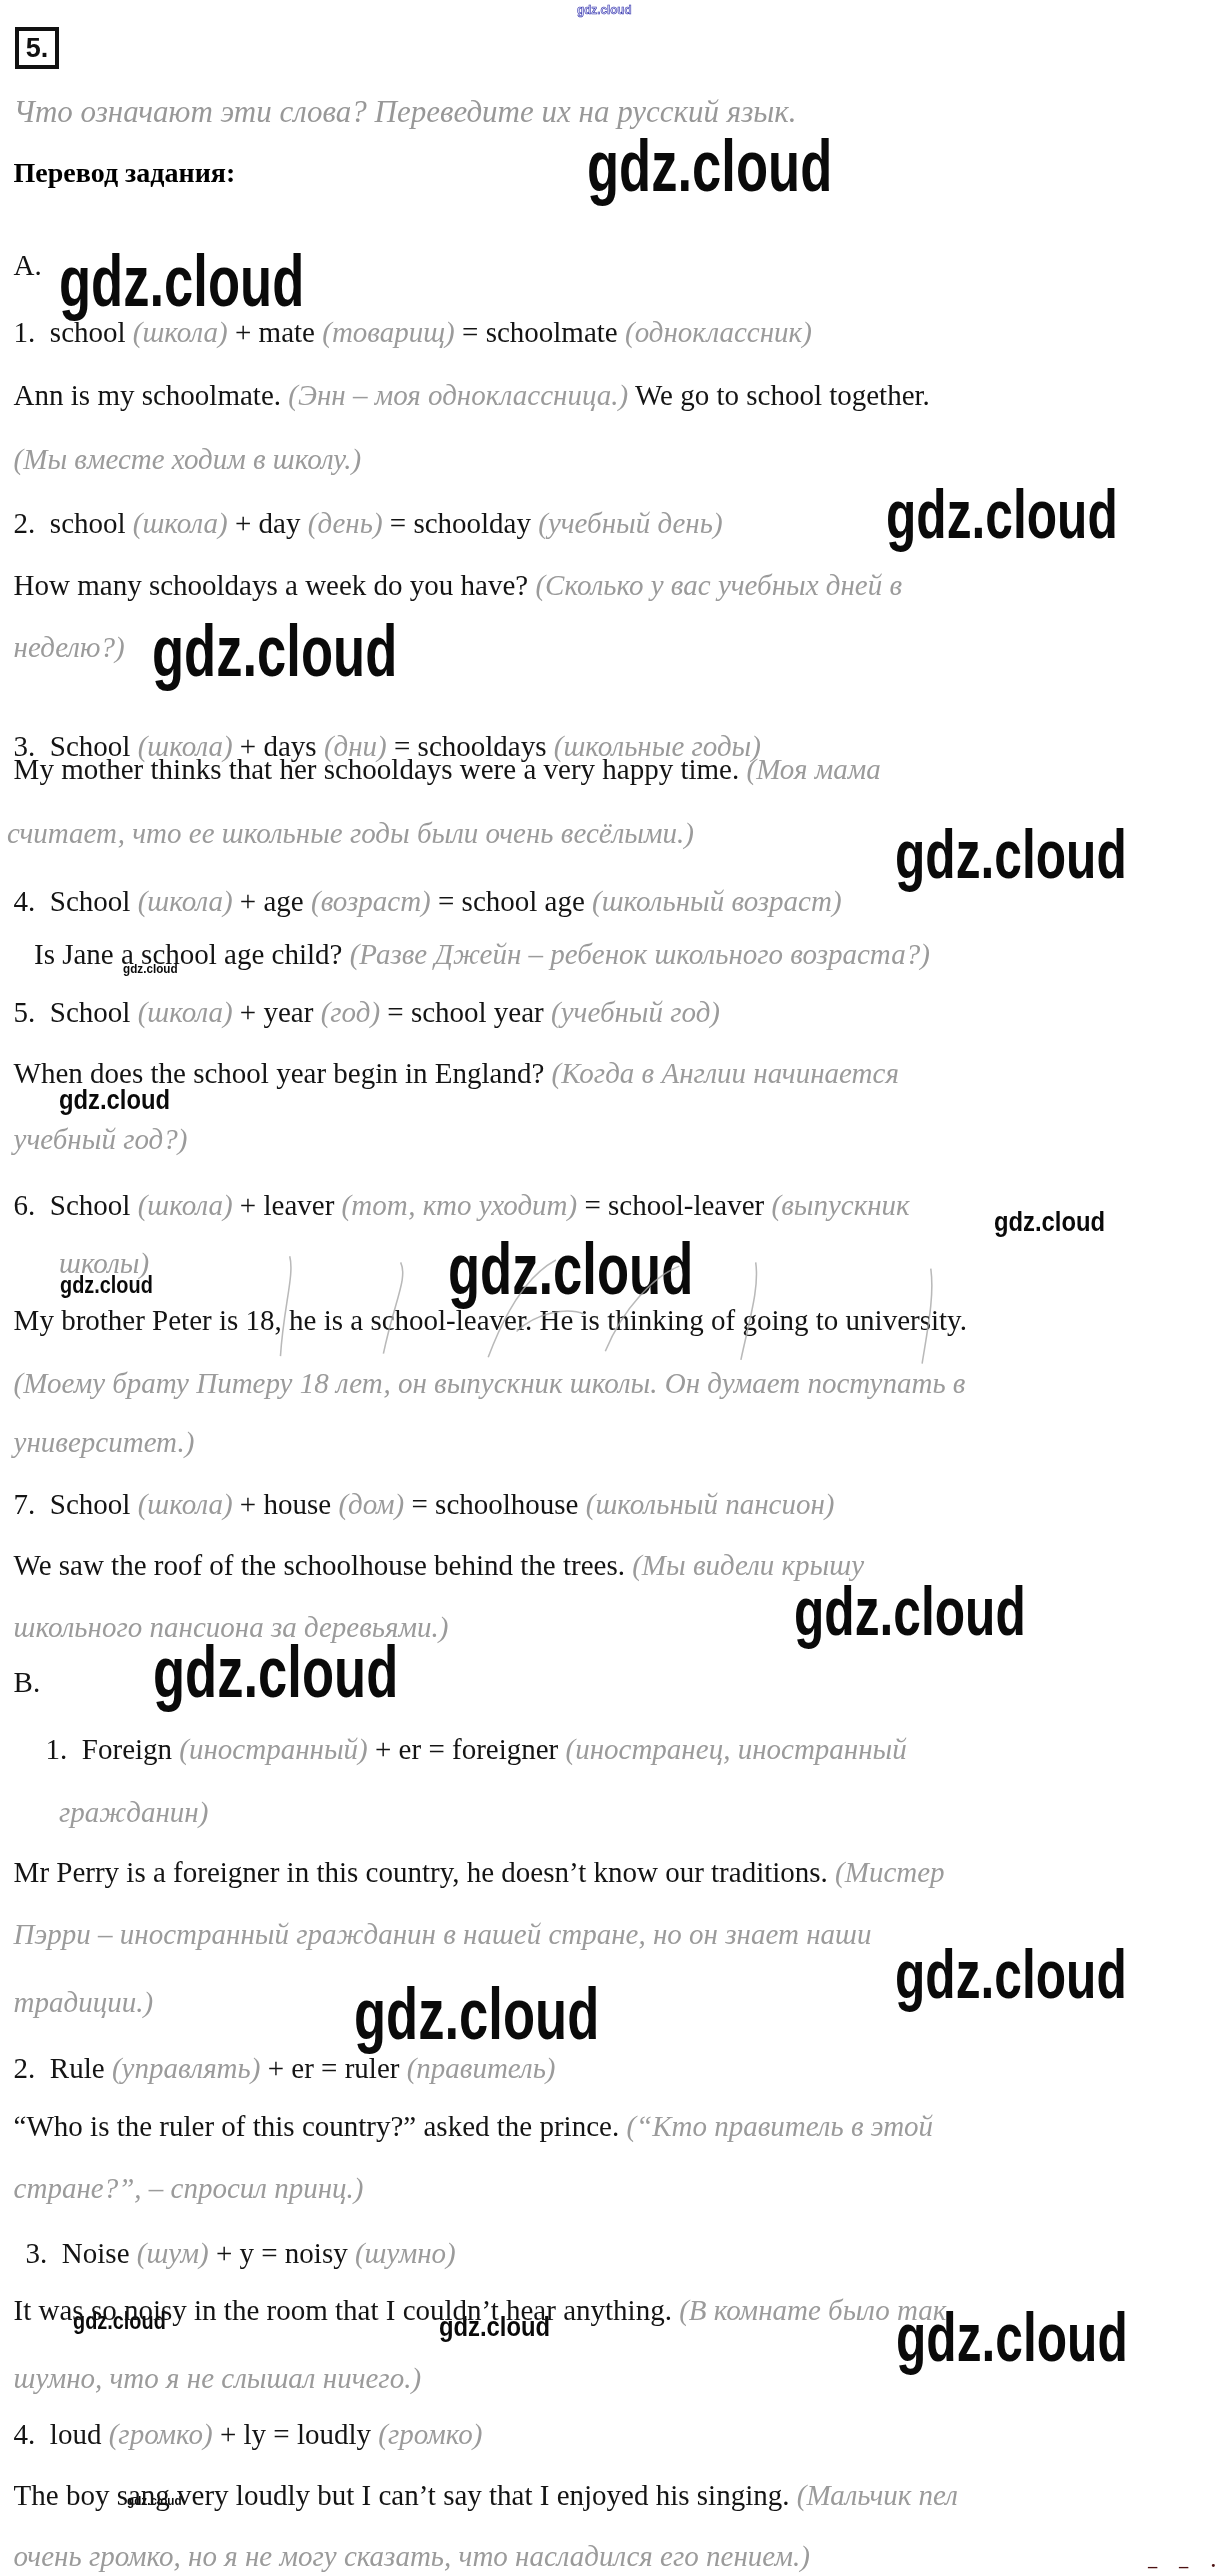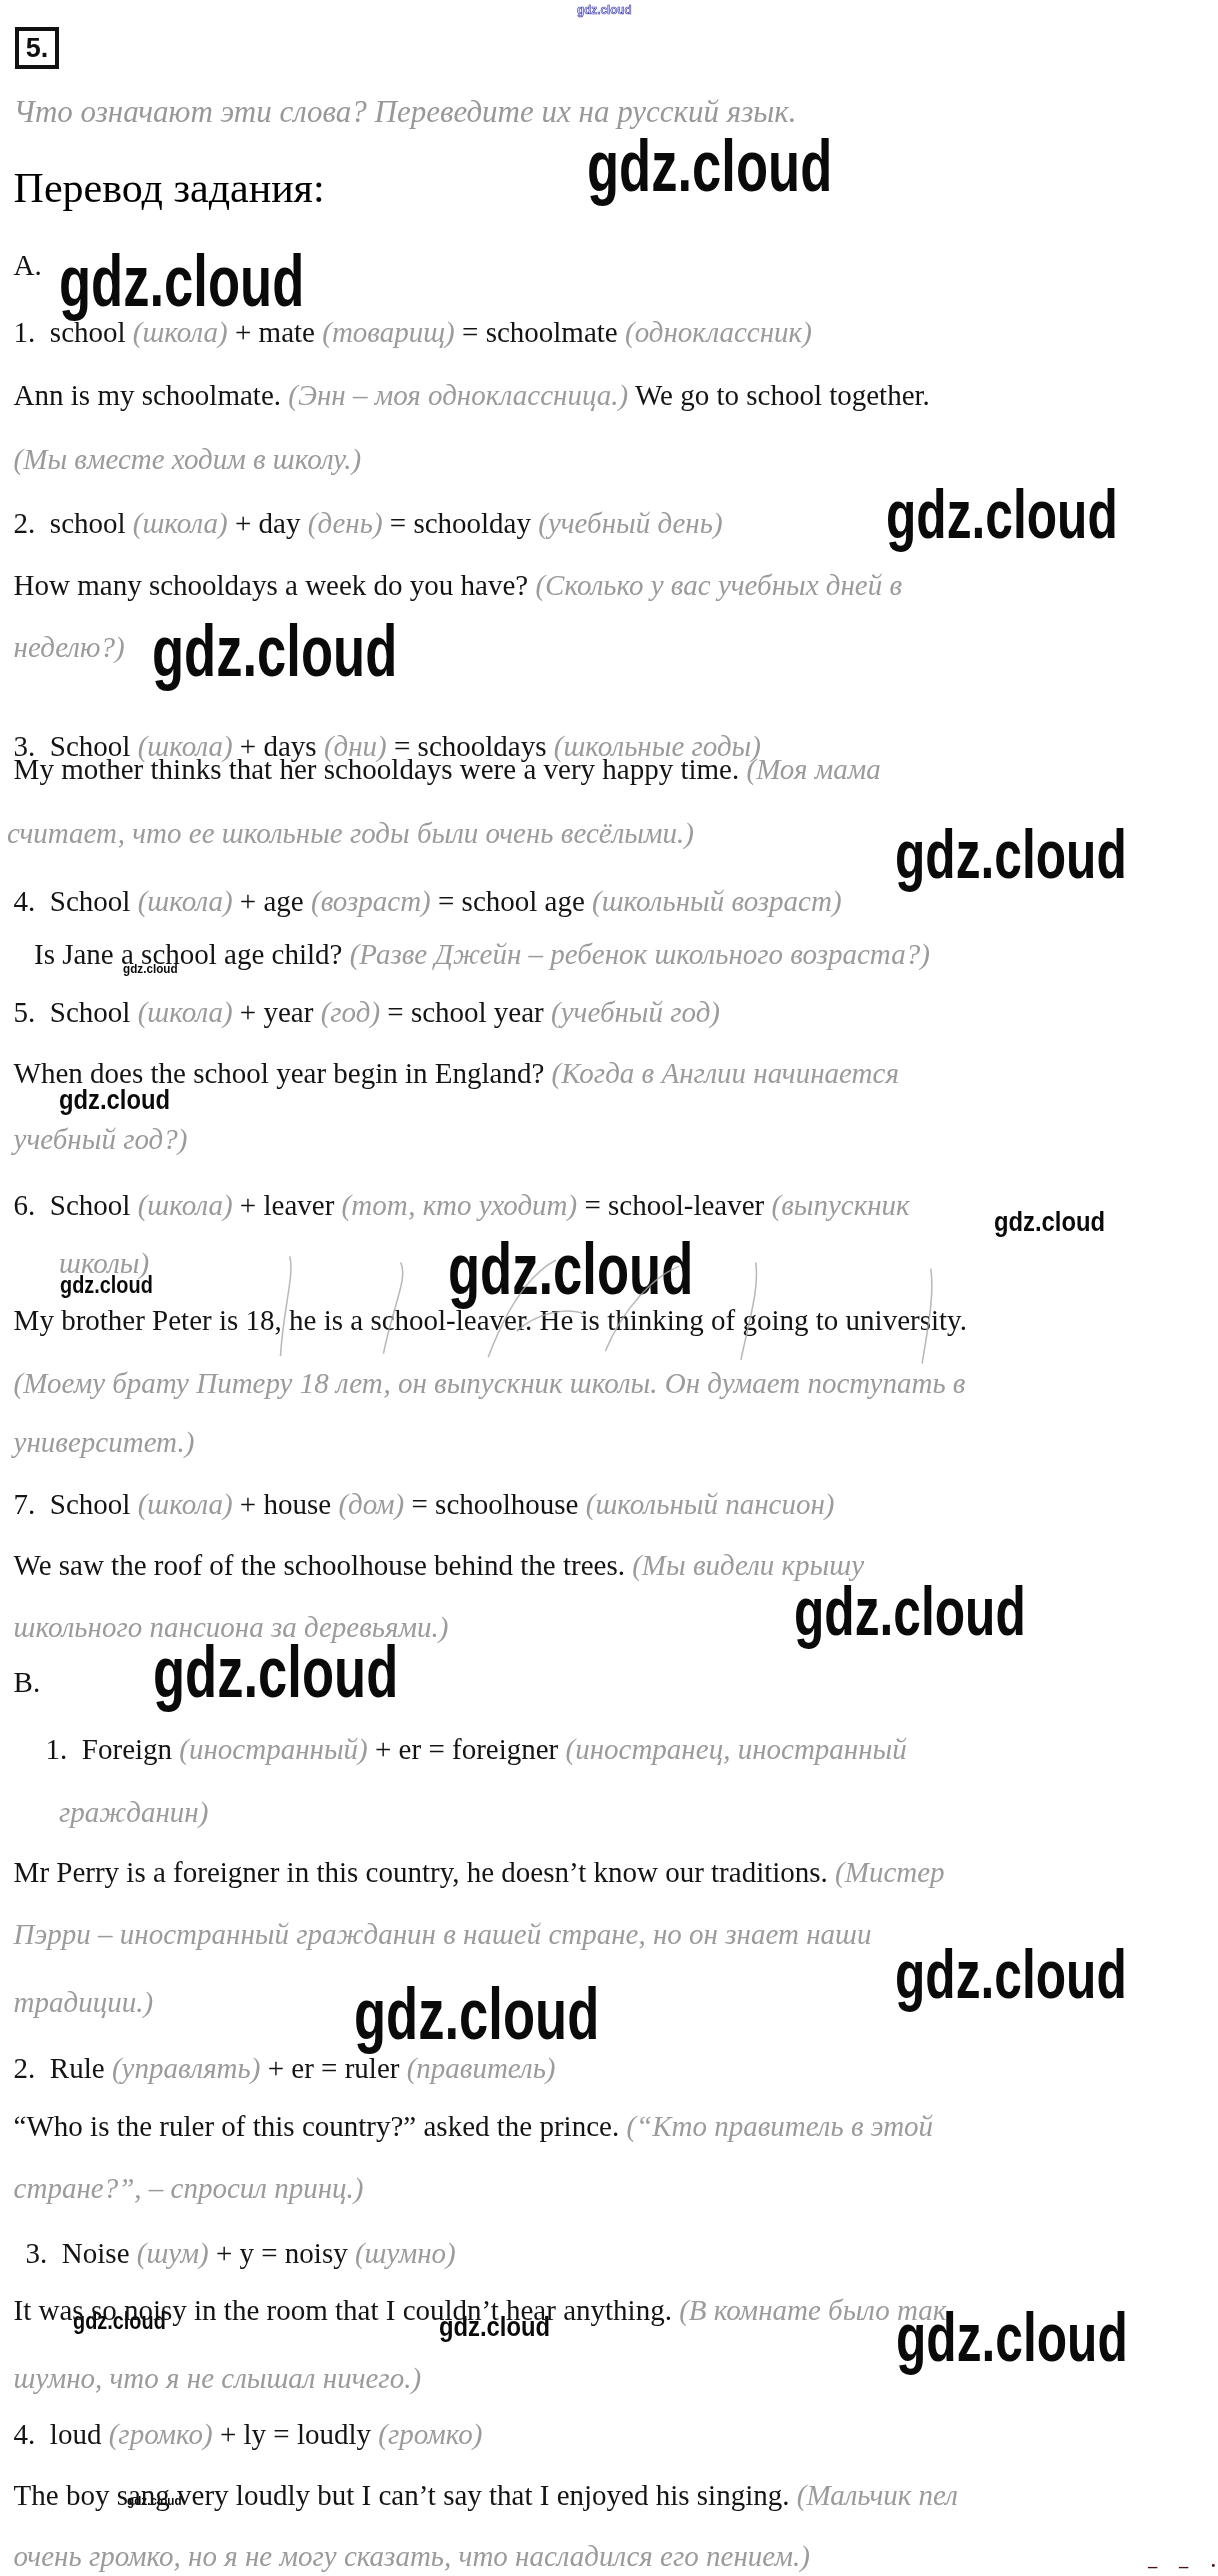--- a/index.html
+++ b/index.html
@@ -8,21 +8,21 @@
   
   .line{position:absolute;left:13.6px;white-space:pre;font-size:29px;line-height:1.25;}
   .seg-k{color:#141414;}
   .seg-g{color:#9b9b9b;font-style:italic;}
   
   #task-badge{position:absolute;left:15px;top:27px;width:44px;height:42px;border:4.3px solid #111;
               box-sizing:border-box;display:flex;align-items:center;justify-content:center;
               font-family:"Liberation Sans",sans-serif;font-weight:bold;font-size:27px;color:#111;}
   #instruction-en{position:absolute;left:73px;top:32px;font-size:28px;color:#8d8d8d;white-space:pre;}
   #instruction-ru{position:absolute;left:13.6px;top:94px;font-size:31px;color:#989898;font-style:italic;white-space:pre;}
-  #translation-label{position:absolute;left:13.6px;top:164px;font-size:42px;font-weight:normal;color:#000;white-space:pre;}
+  #translation-label{position:absolute;left:13.6px;top:157px;font-size:28px;font-weight:bold;color:#000;white-space:pre;}
   
   .wm{position:absolute;font-family:"Liberation Sans",sans-serif;font-weight:600;color:#0a0a0a;
       transform-origin:left top;white-space:pre;line-height:1;}
   .wm-xl{font-size:73px;transform:scaleX(0.72);}
   .wm-lg{font-size:69px;transform:scaleX(0.72);}
   .wm-md{font-size:28px;transform:scaleX(0.85);}
   .wm-sm{font-size:23.4px;transform:scaleX(0.85);}
   .wm-tiny{font-size:13px;transform:scaleX(0.9);}
   .wm-blue{color:#d9d9f5;-webkit-text-stroke:0.6px #2a2aa8;font-weight:bold;}
   

